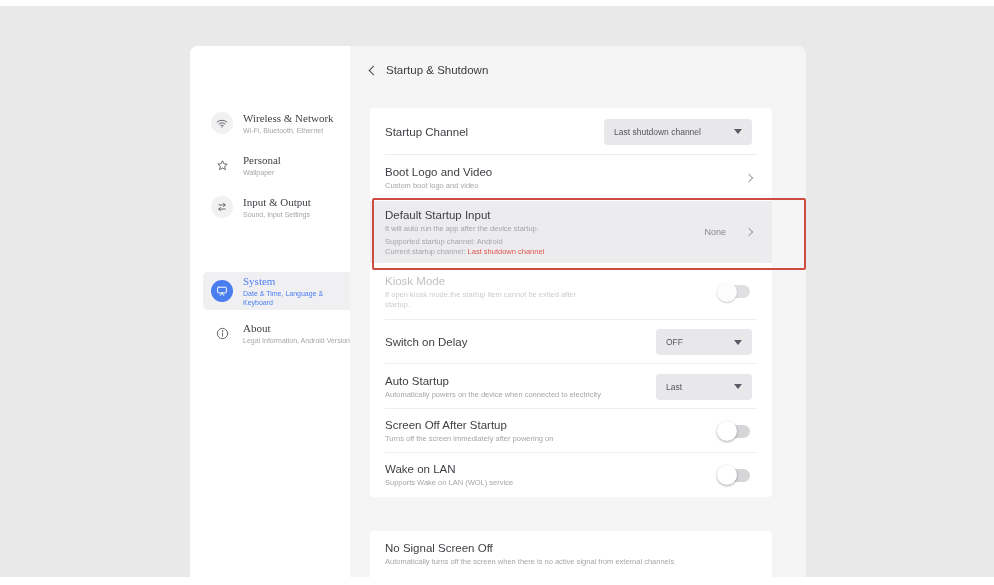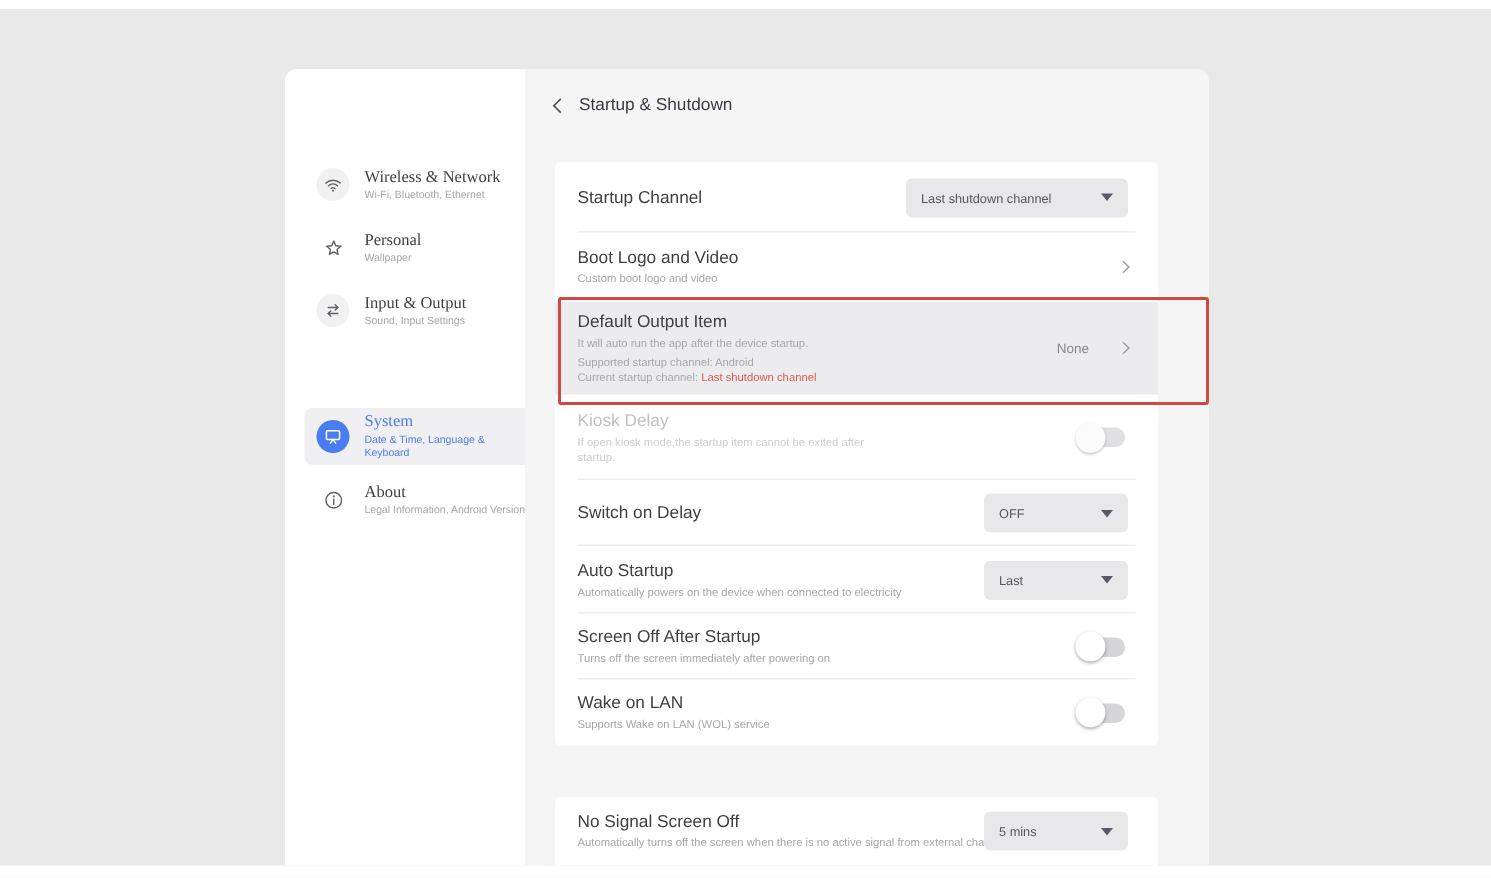--- a/index.html
+++ b/index.html
@@ -222,32 +222,32 @@
       <div class="row r-boot-logo">
         <div class="row-text">
           <div class="row-title">Boot Logo and Video</div>
           <div class="row-sub">Custom boot logo and video</div>
         </div>
         <span class="chev-right"></span>
       </div>
 
       <div class="row r-default divider">
         <div class="row-text">
-          <div class="row-title">Default Output Item</div>
+          <div class="row-title">Default Startup Input</div>
           <div class="row-sub">It will auto run the app after the device startup.</div>
           <div class="row-sub" style="margin-top:4px;">Supported startup channel: Android</div>
           <div class="row-sub" style="margin-top:0;"><span>Current startup channel: </span><span class="red-text">Last shutdown channel</span></div>
         </div>
         <span class="row-value">None</span>
         <span class="chev-right"></span>
       </div>
 
       <div class="row r-kiosk divider disabled">
         <div class="row-text">
-          <div class="row-title">Kiosk Delay</div>
+          <div class="row-title">Kiosk Mode</div>
           <div class="row-sub kiosk-sub">If open kiosk mode,the startup item cannot be exited after startup.</div>
         </div>
         <span class="switch disabled">
             <span class="knob"></span>
           </span>
       </div>
 
       <div class="row r-switch-delay divider">
         <div class="row-text">
           <div class="row-title">Switch on Delay</div>
@@ -292,23 +292,19 @@
     </div>
 
     <div class="section-label label-energy">Energy Saving</div>
 
     <div class="card card-energy">
       <div class="row r-no-signal">
         <div class="row-text" style="overflow:visible;">
           <div class="row-title">No Signal Screen Off</div>
           <div class="row-sub nowrap-sub">Automatically turns off the screen when there is no active signal from external channels</div>
         </div>
-        <div class="dropdown small" style="position:absolute; right:20px; top:10px;">
-          <span class="dropdown-label">5 mins</span>
-          <span class="caret-down"></span>
-        </div>
       </div>
     </div>
 
   </div>
 </div>
 
 <div class="annotation-box"></div>
 
 </body></html>

